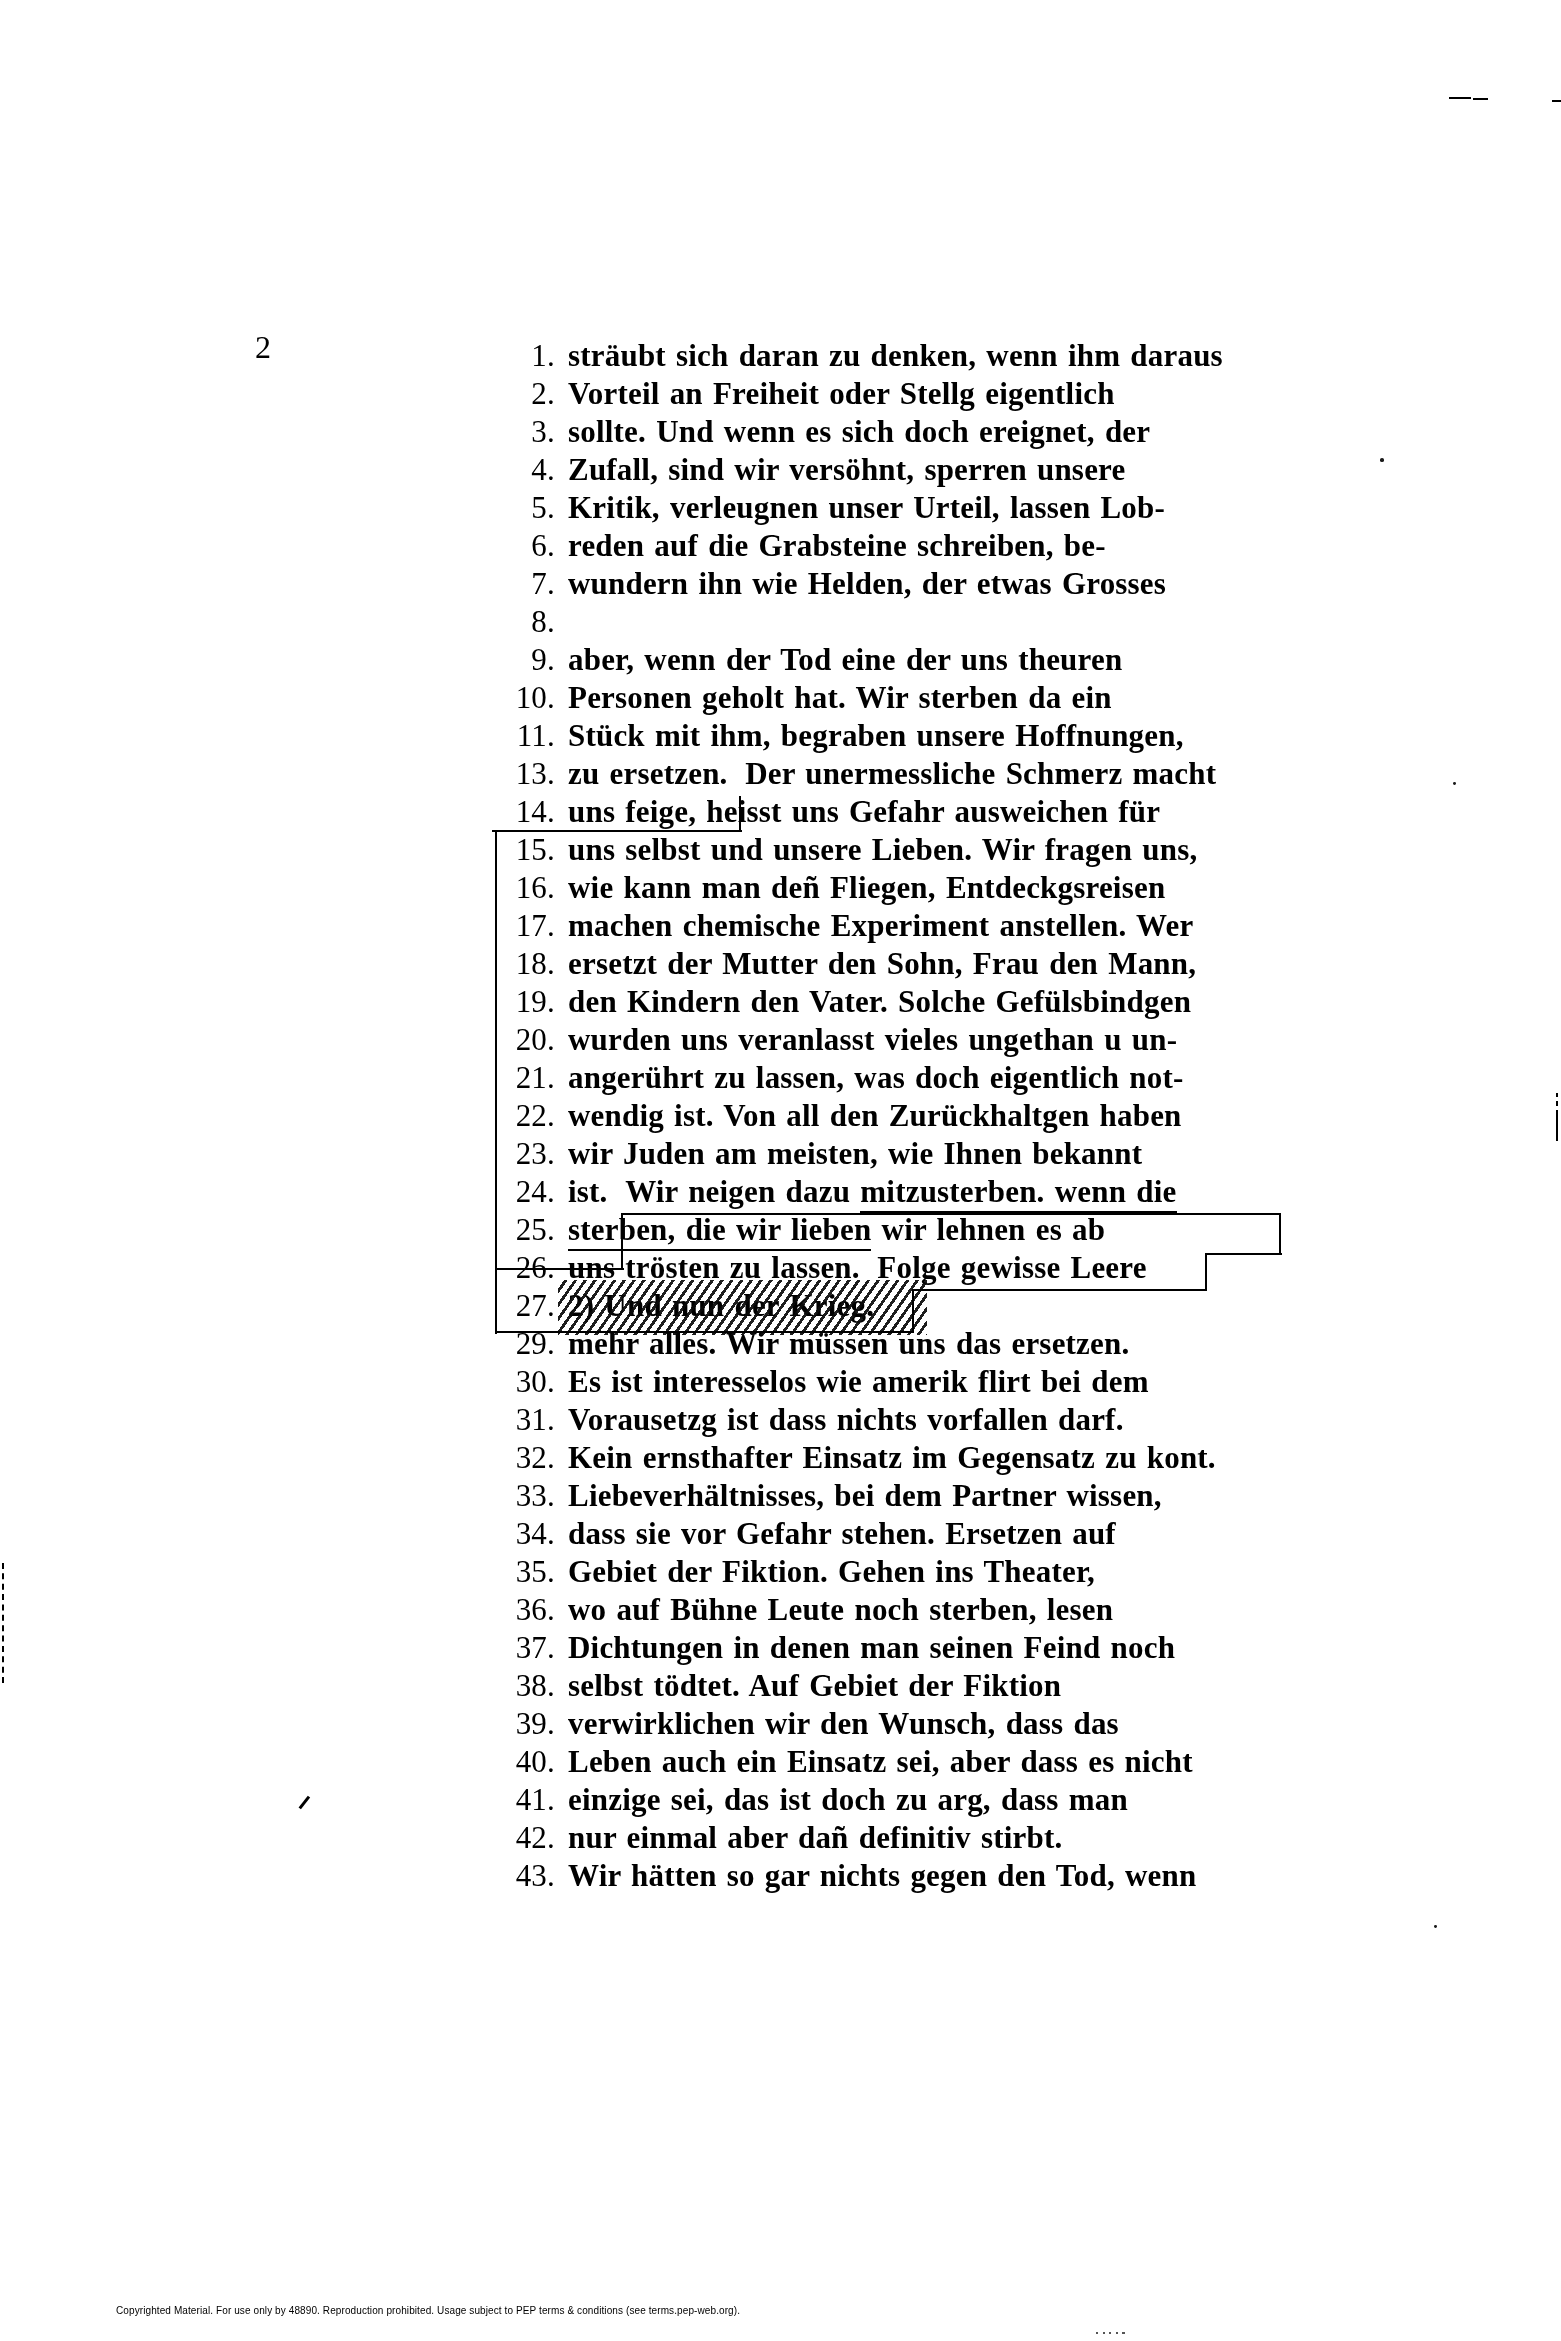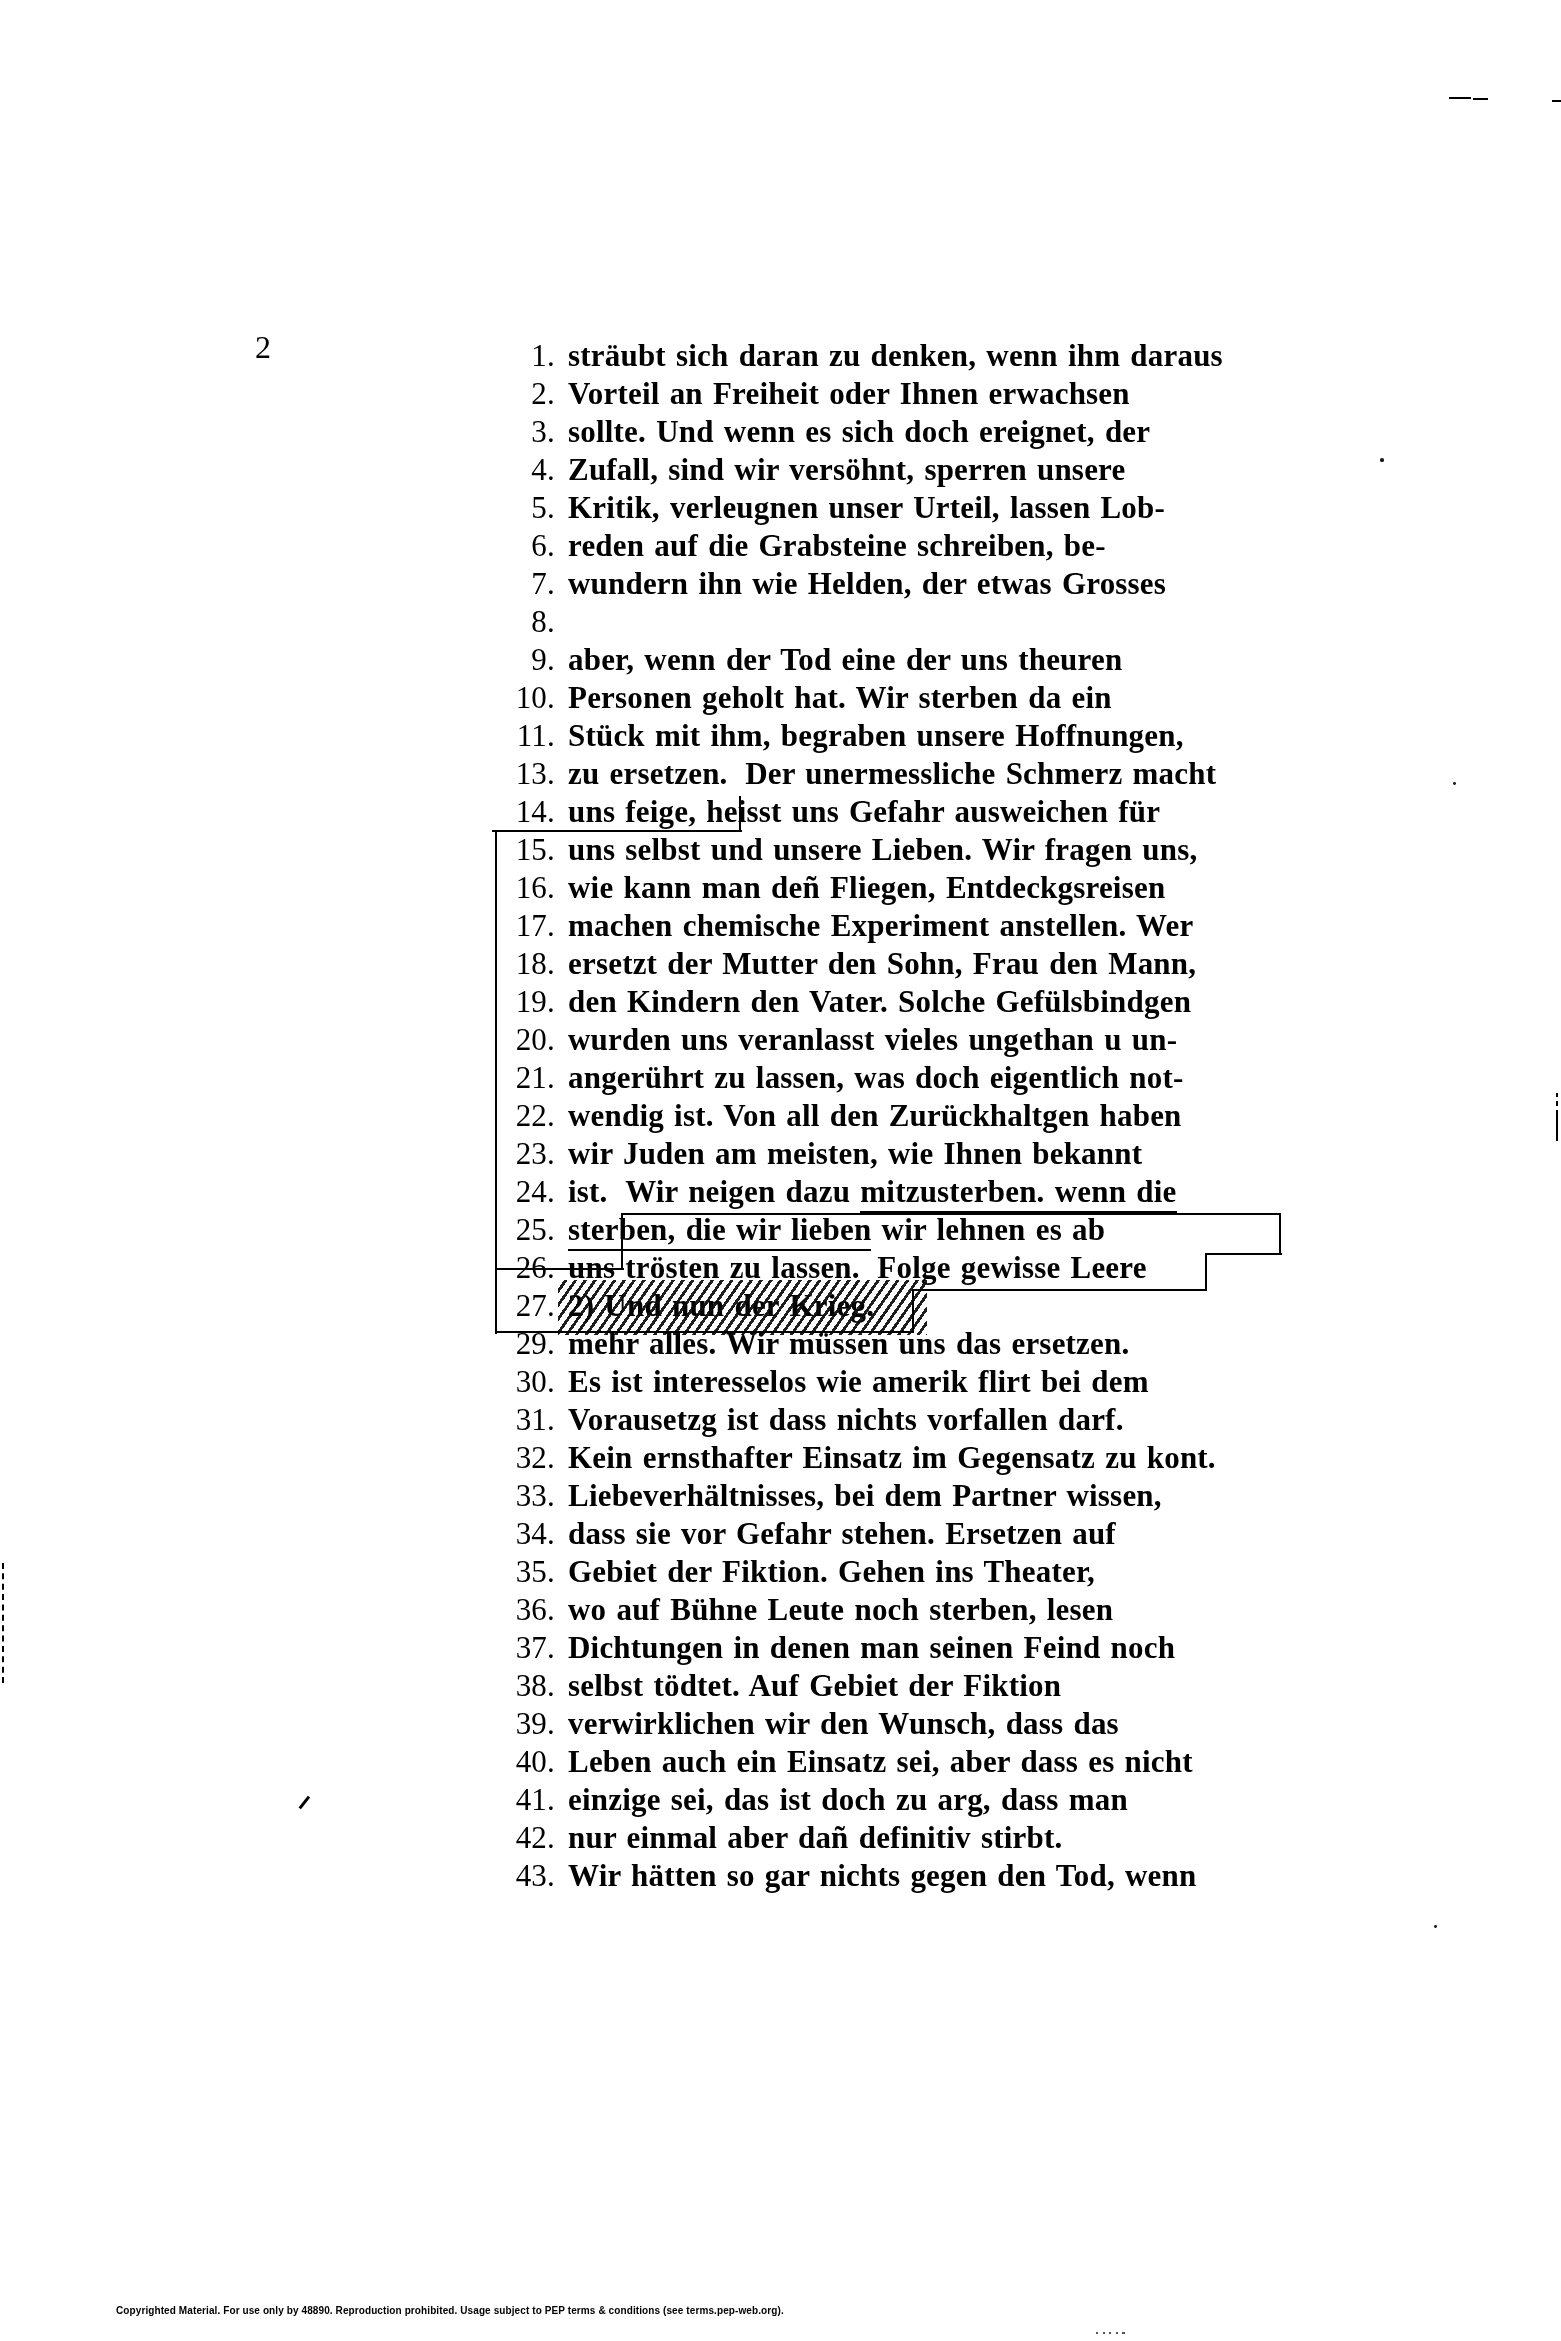--- a/index.html
+++ b/index.html
@@ -97,41 +97,41 @@
     background: repeating-linear-gradient(90deg, #555 0 2.2px, transparent 2.2px 6.6px);
   }
 
   
   .footer {
     position: absolute;
     left: 116px;
     top: 2305px;
     font-family: "Liberation Sans", "DejaVu Sans", sans-serif;
     font-size: 10px;
-    font-weight: bold;
+    font-weight: normal;
     letter-spacing: 0.1px;
     color: #000;
     white-space: nowrap;
   }
 </style>
 </head>
 <body>
 
 <div class="page">
 
   <div class="page-number">2</div>
 
   <div class="lines" id="lines-container">
       <div class="line-row">
         <div class="line-num">1.</div>
         <div class="line-text"><span>sträubt sich daran zu denken, wenn ihm daraus</span></div>
       </div>
       <div class="line-row">
         <div class="line-num">2.</div>
-        <div class="line-text"><span>Vorteil an Freiheit oder Ihnen erwachsen</span></div>
+        <div class="line-text"><span>Vorteil an Freiheit oder Stellg eigentlich</span></div>
       </div>
       <div class="line-row">
         <div class="line-num">3.</div>
         <div class="line-text"><span>sollte. Und wenn es sich doch ereignet, der</span></div>
       </div>
       <div class="line-row">
         <div class="line-num">4.</div>
         <div class="line-text"><span>Zufall, sind wir versöhnt, sperren unsere</span></div>
       </div>
       <div class="line-row">

